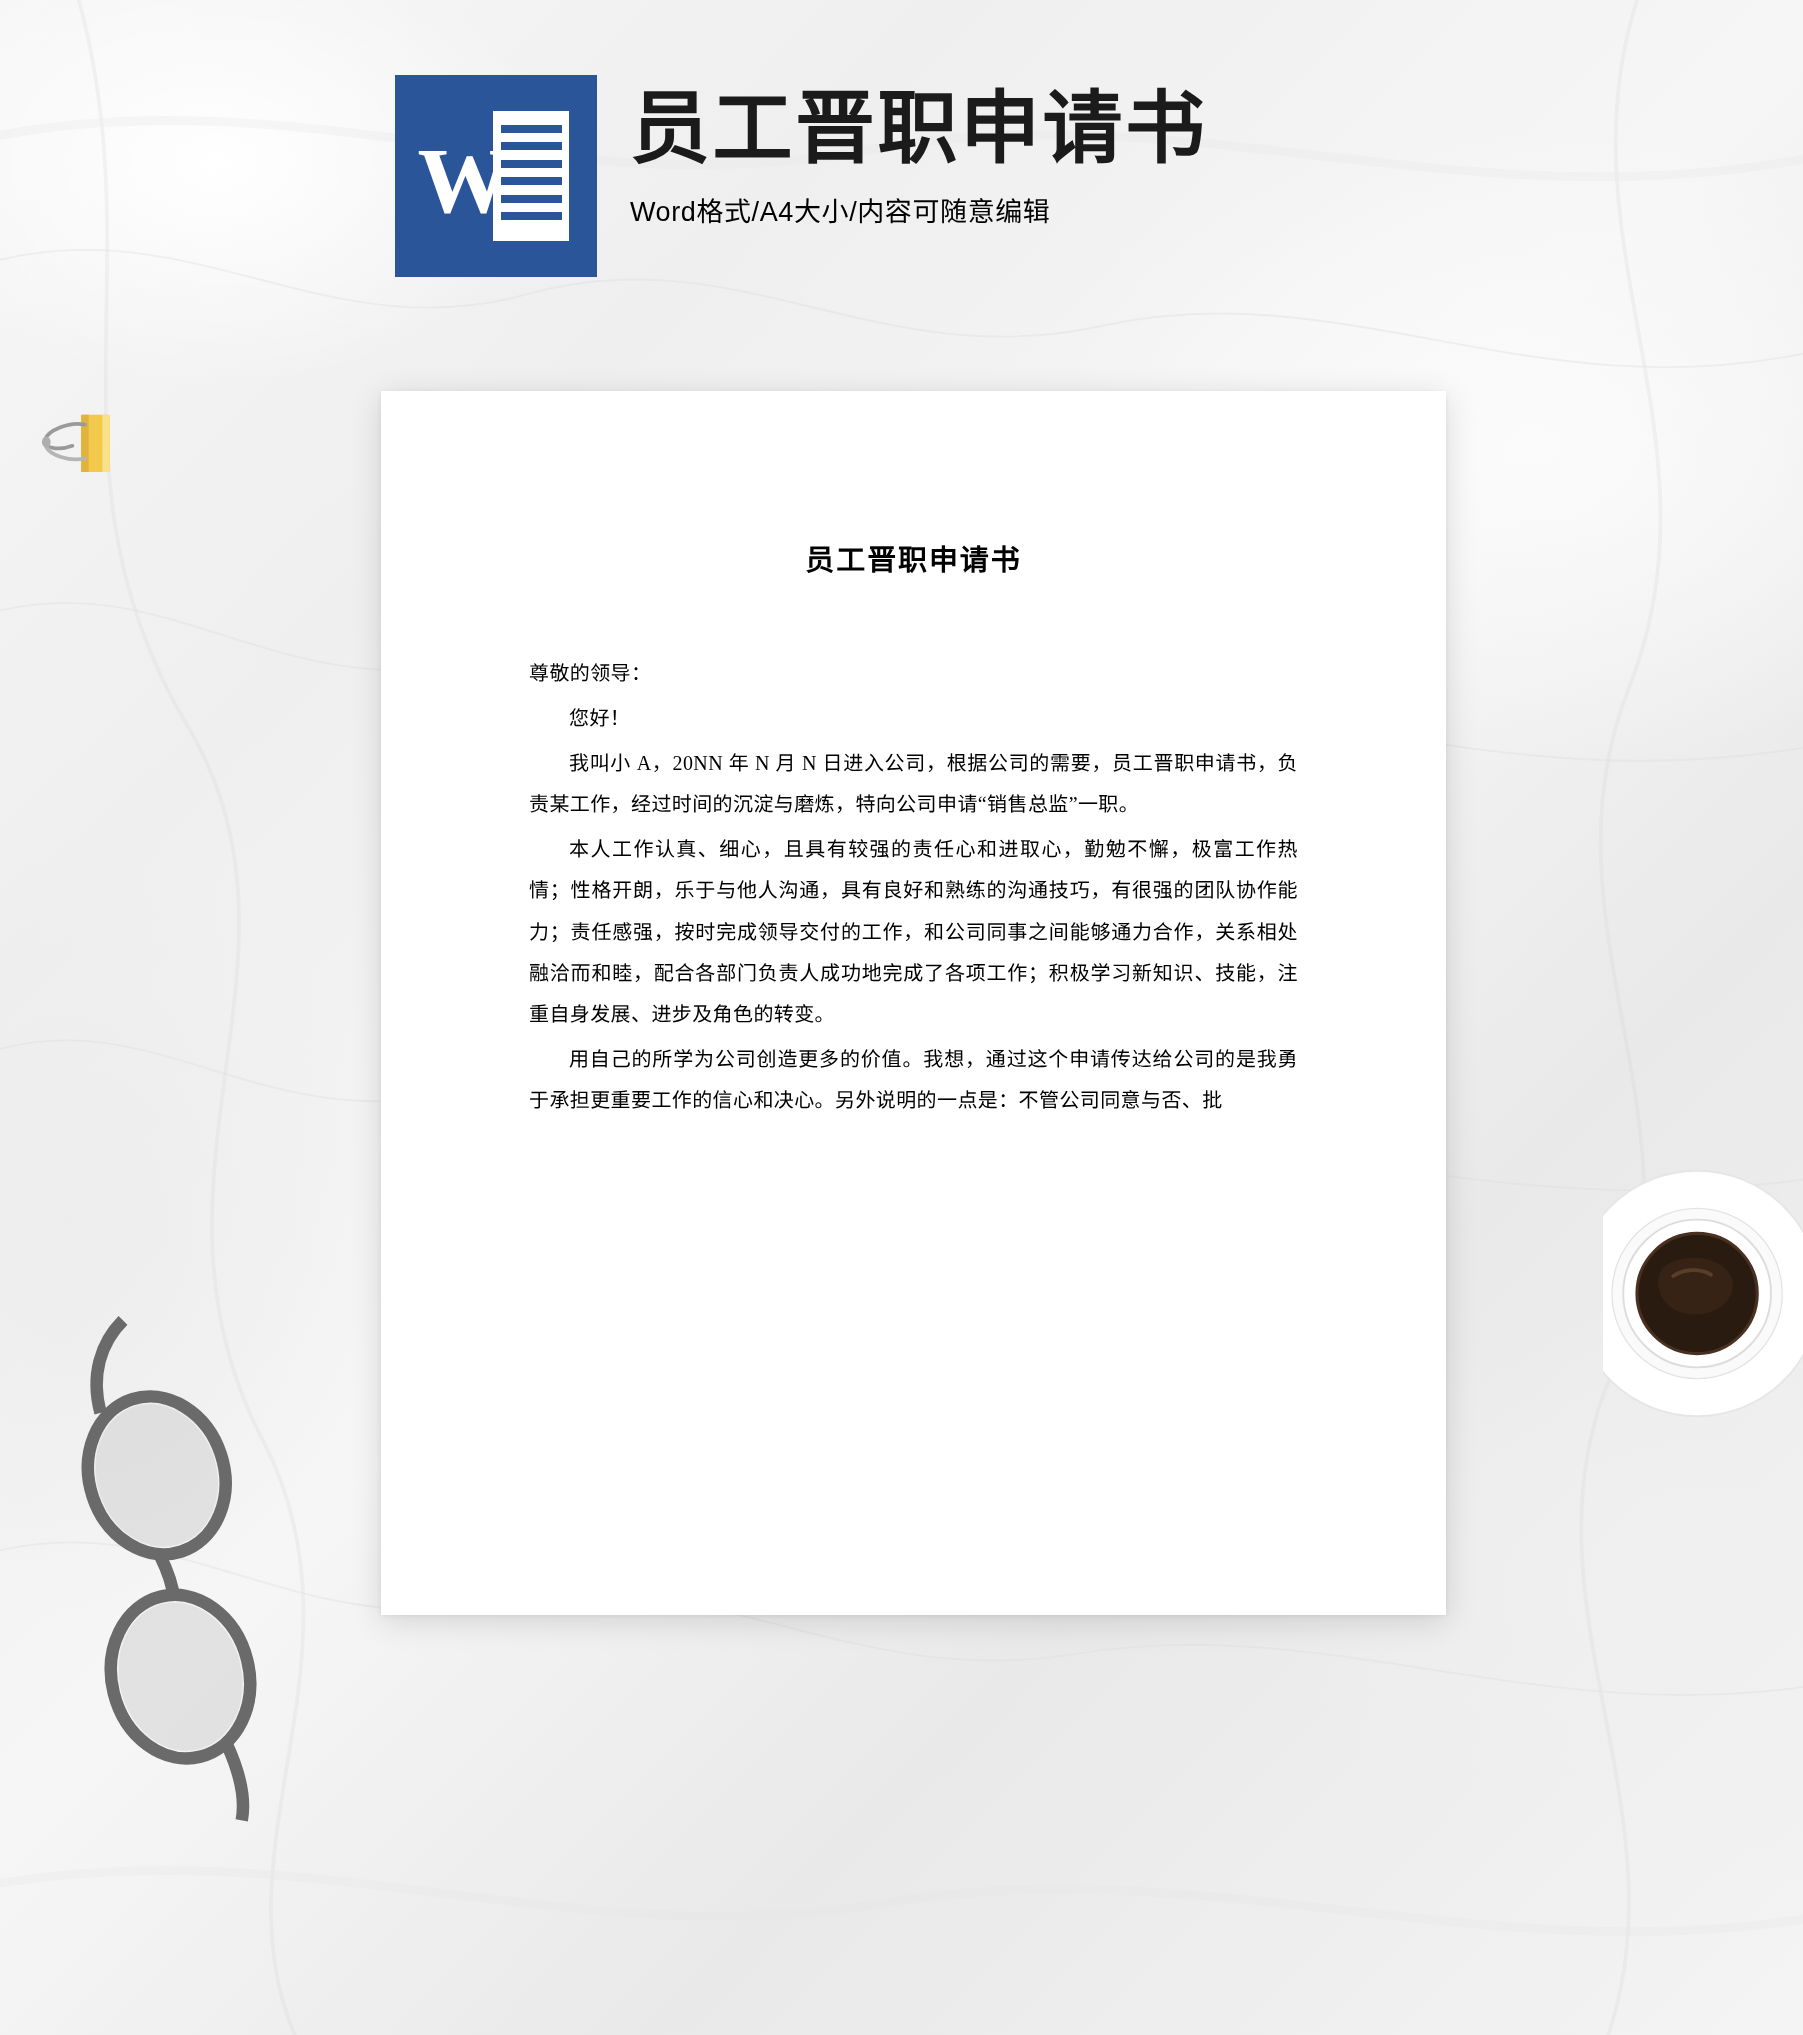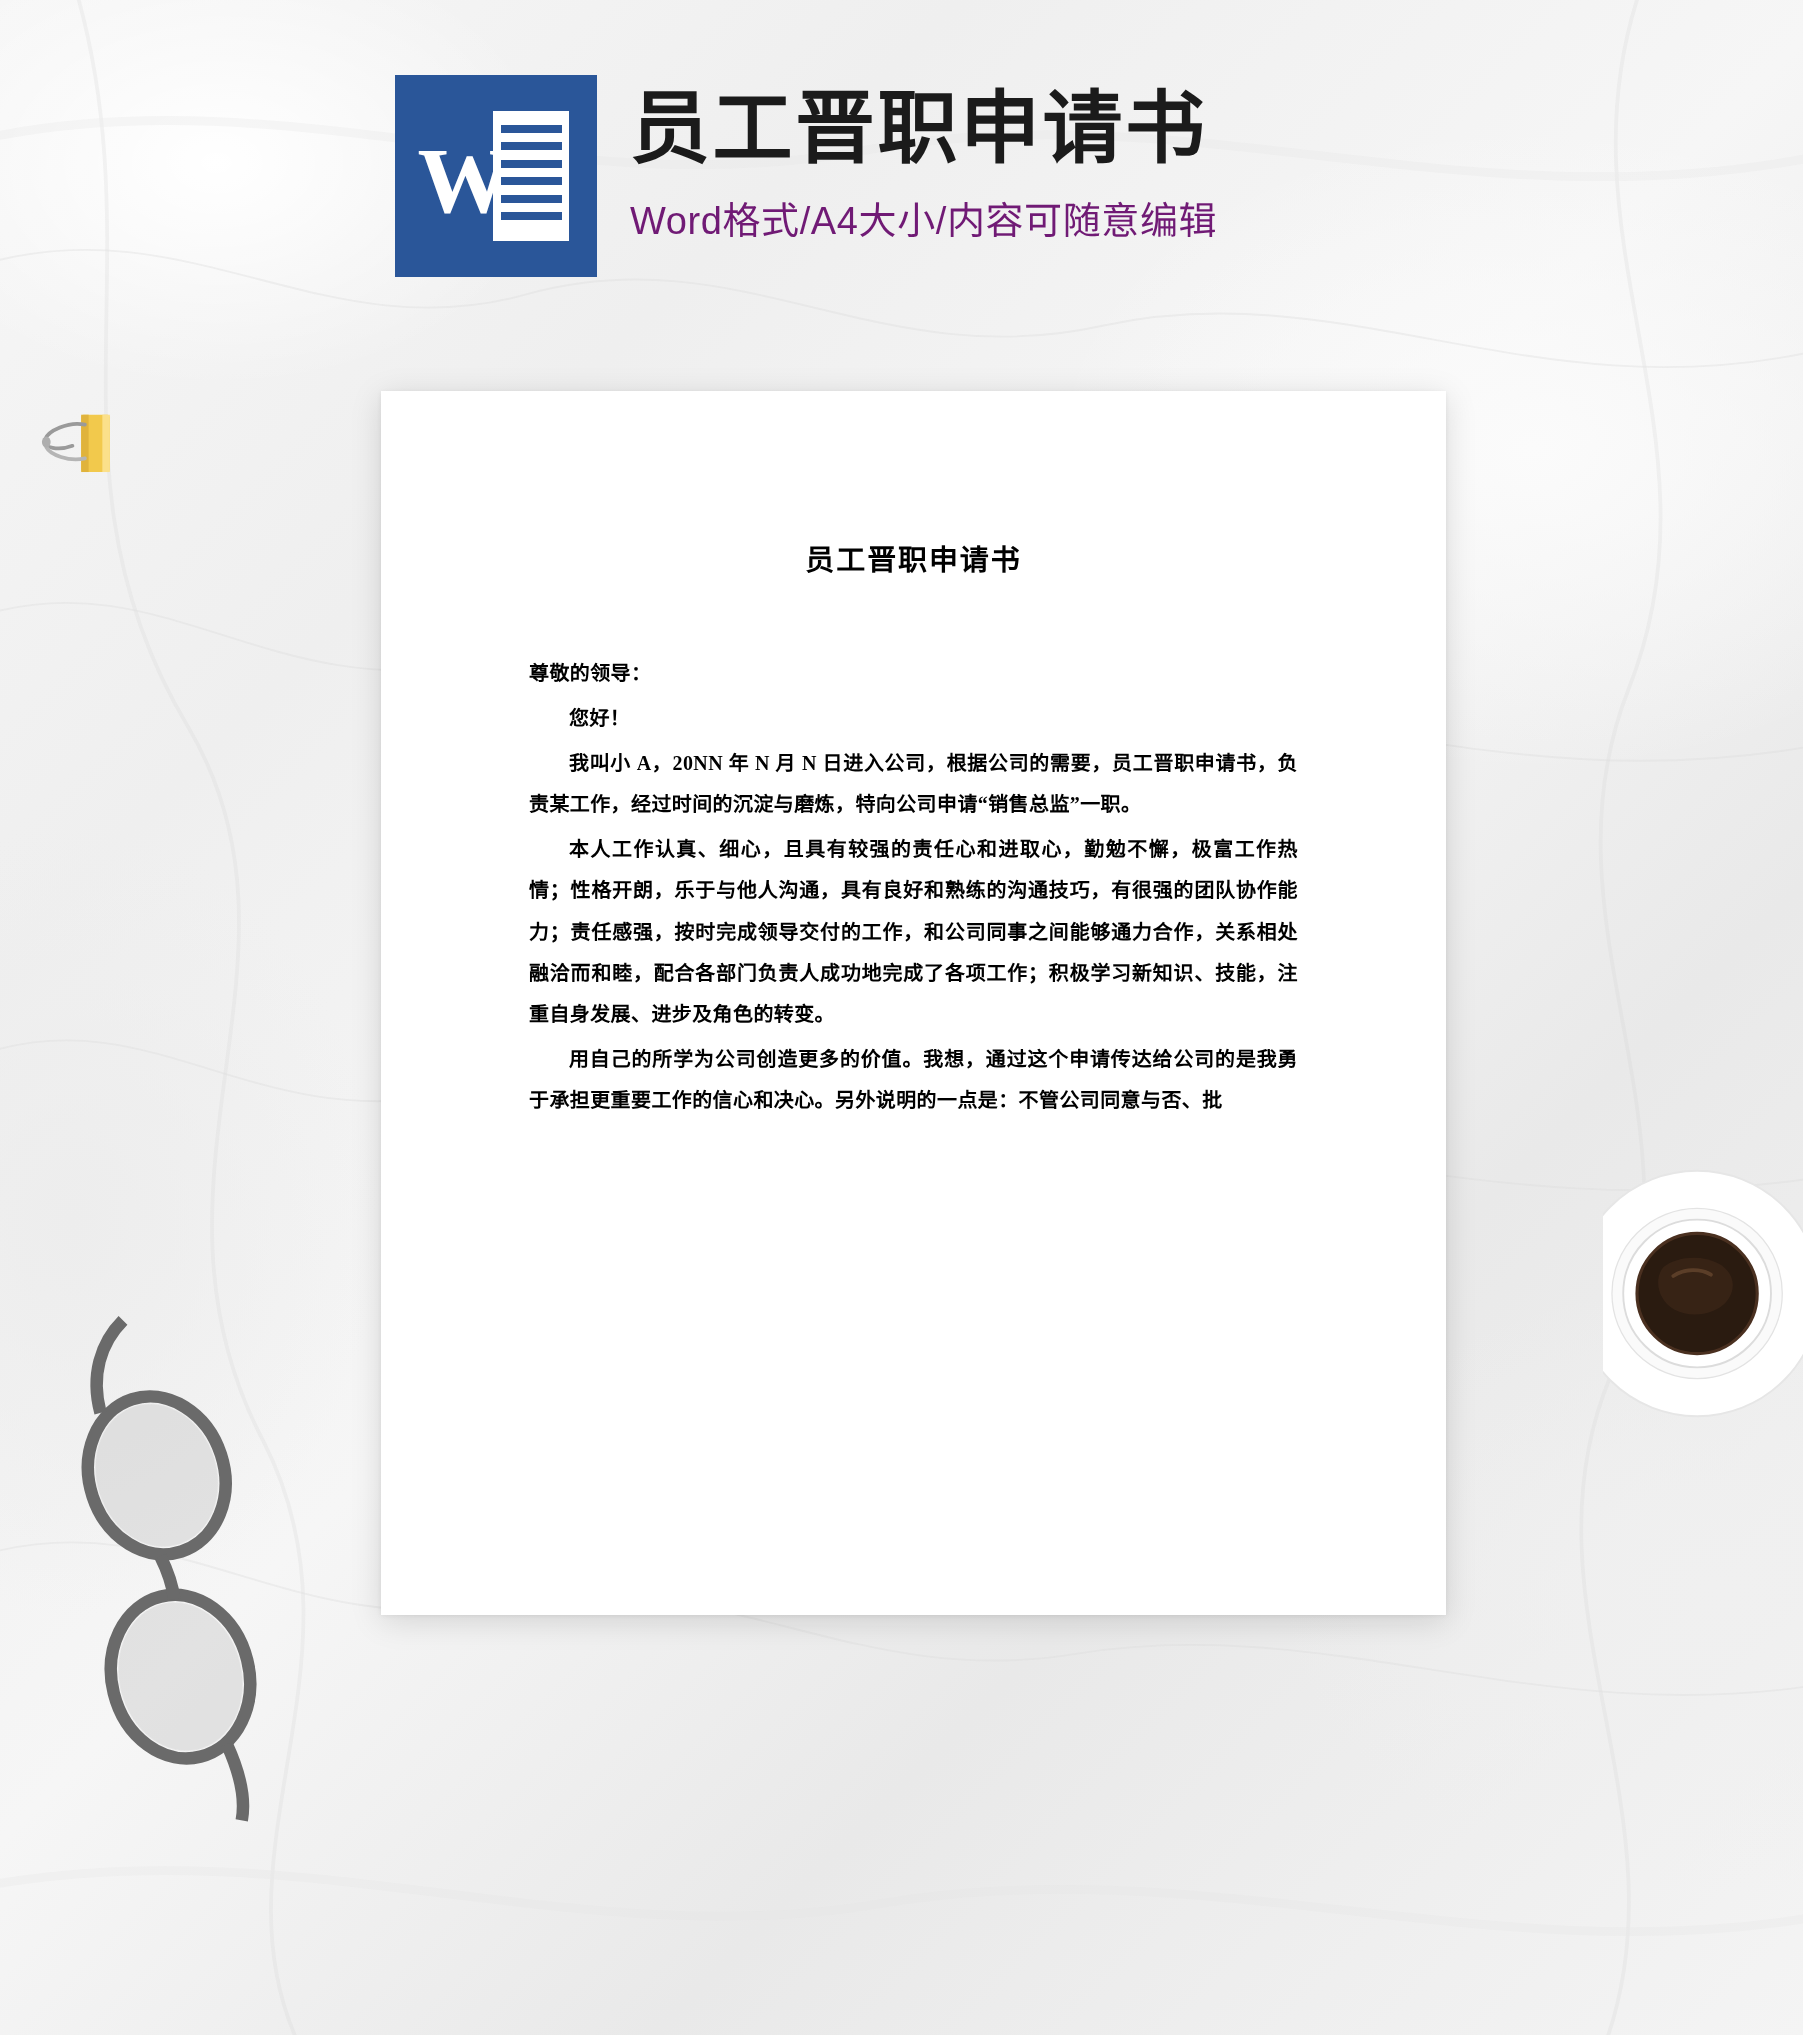--- a/index.html
+++ b/index.html
@@ -79,22 +79,22 @@
   .header-title {
     font-size: 80px;
     font-weight: bold;
     color: #1b1b1b;
     letter-spacing: 2.5px;
     line-height: 1.08;
     white-space: nowrap;
   }
   .header-sub {
     margin-top: 17.5px;
-    font-size: 38px;
-    color: #701a75;
+    font-size: 27px;
+    color: #000000;
     letter-spacing: 0.6px;
     white-space: nowrap;
   }
 
   
   .paper {
     position: absolute;
     left: 381px;
     top: 391px;
     width: 1065px;
@@ -116,21 +116,20 @@
     padding-top: 75px;
     font-family: "Liberation Serif", serif;
     font-size: 20px;
     color: #000;
     line-height: 2.06;
     text-align: justify;
     letter-spacing: 0.4px;
   }
   .doc-body p {
     margin: 0 0 3.8px 0;
-    font-weight: bold;
   }
   .indent-2 { text-indent: 40px; }
 
   
   .clip {
     position: absolute;
     left: 36px;
     top: 401px;
     width: 119px;
     height: 81px;

